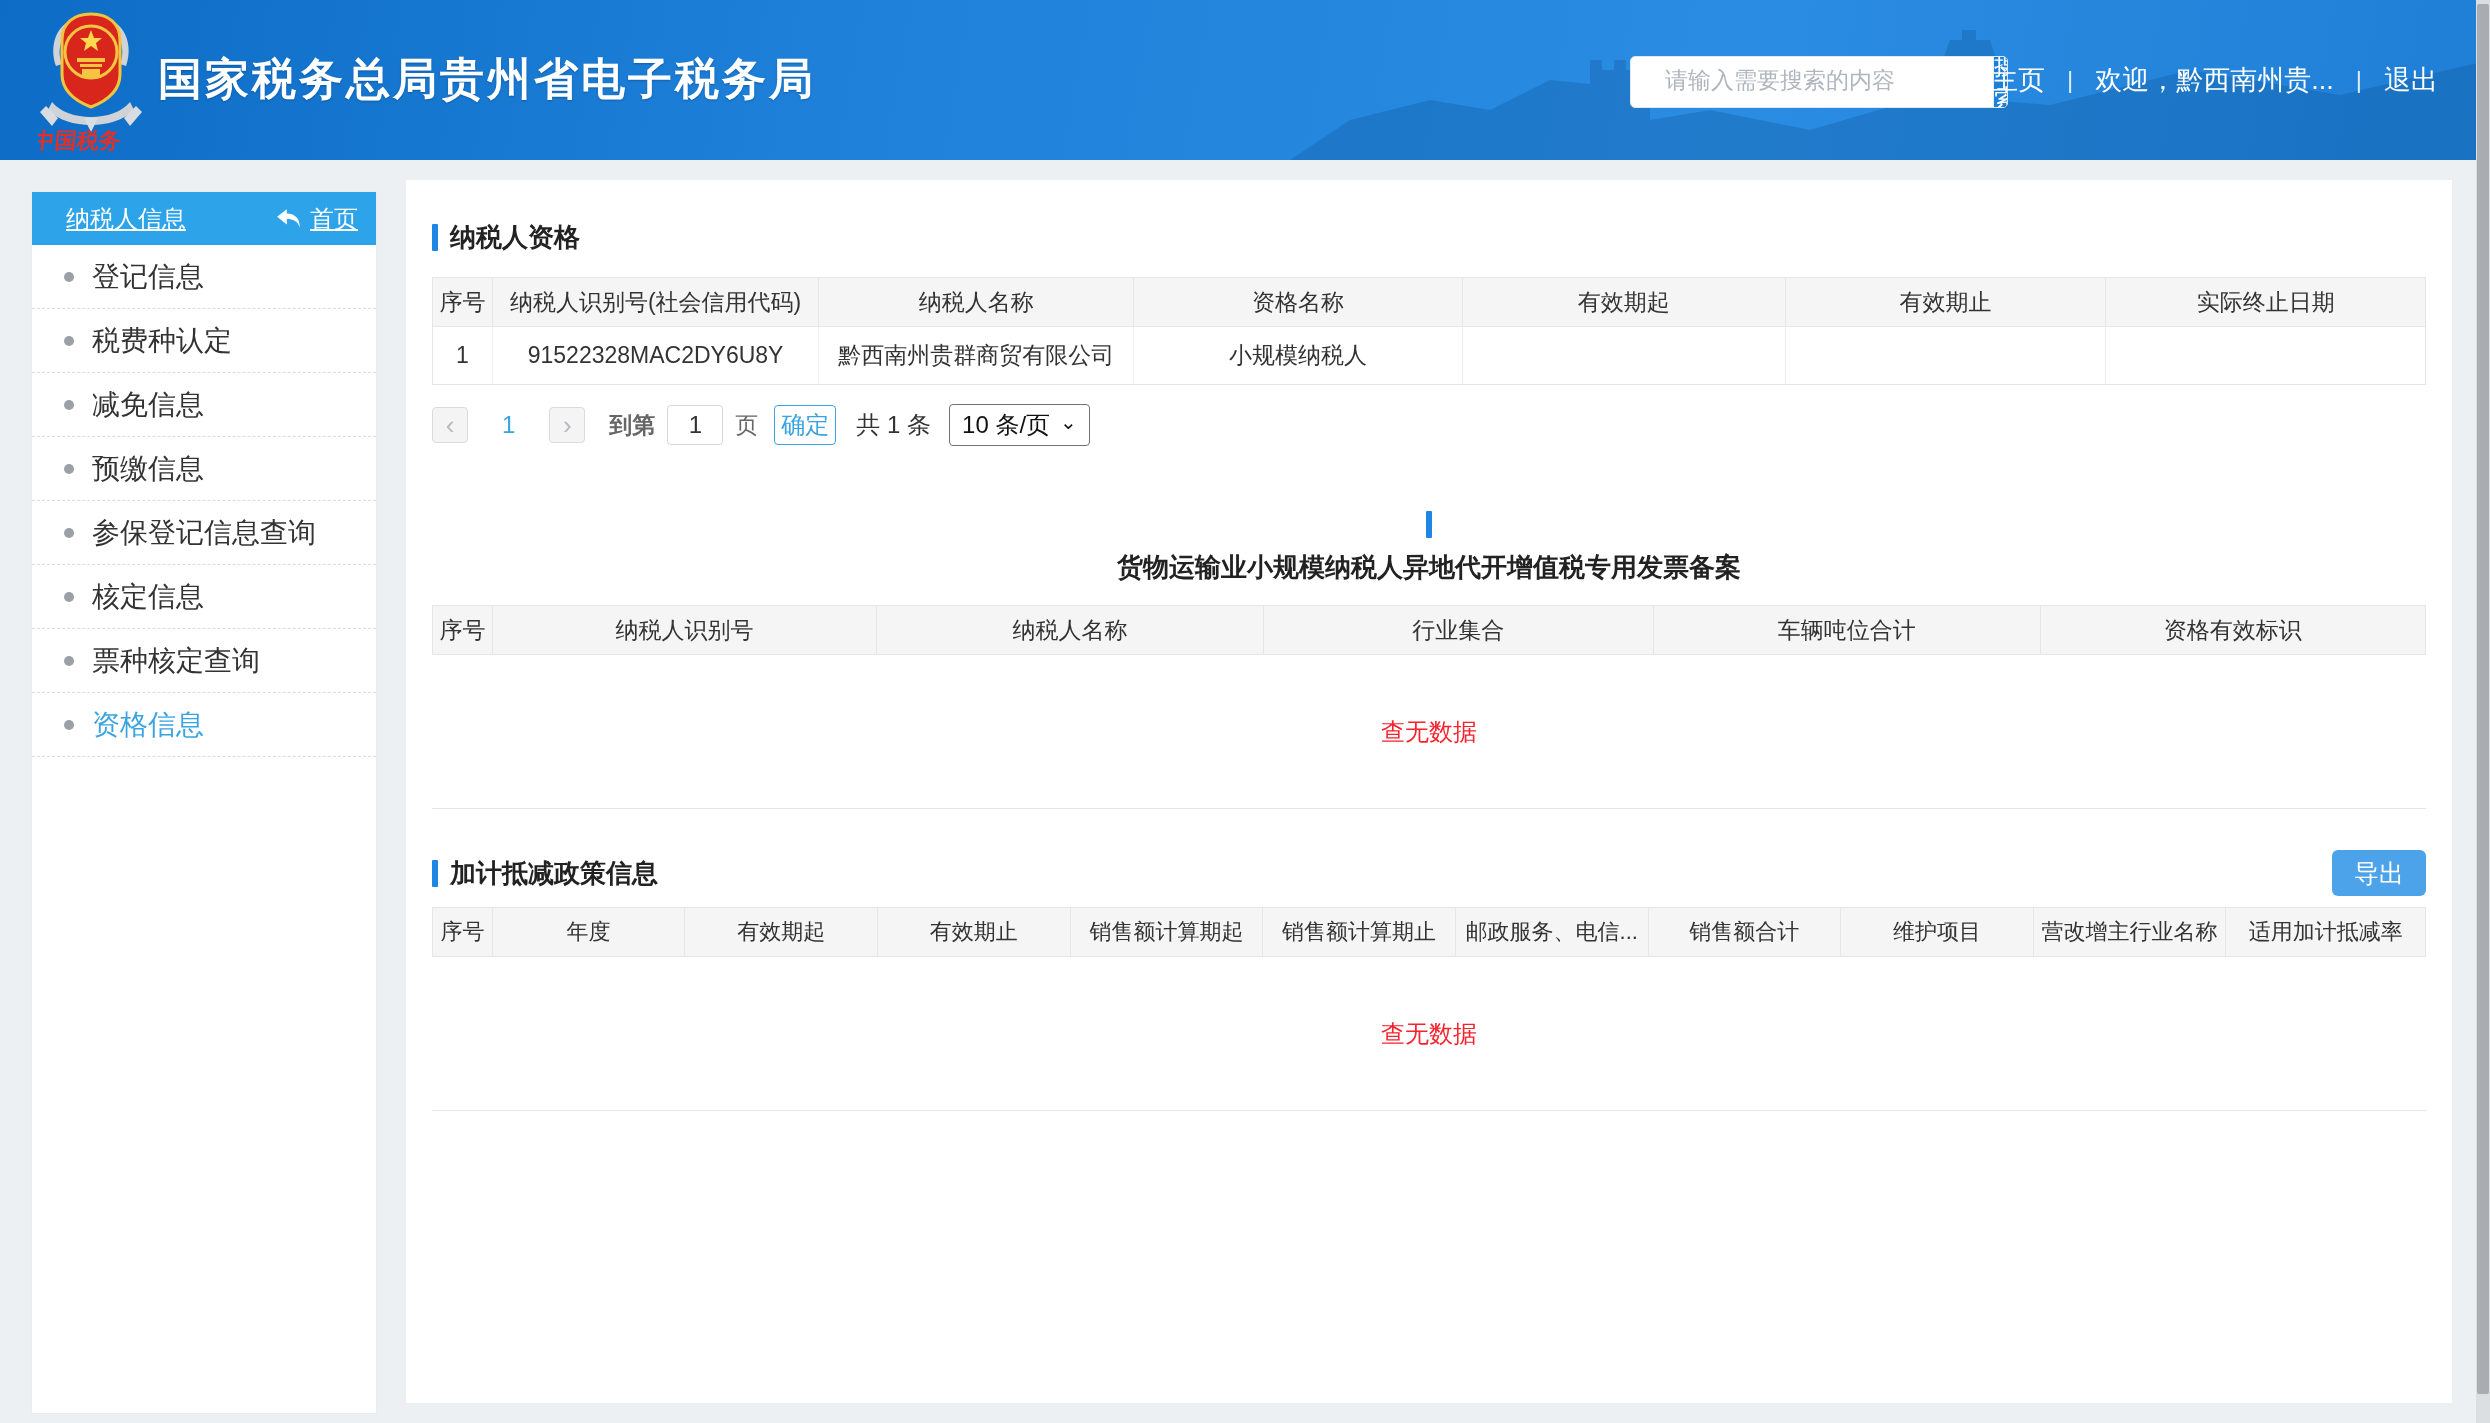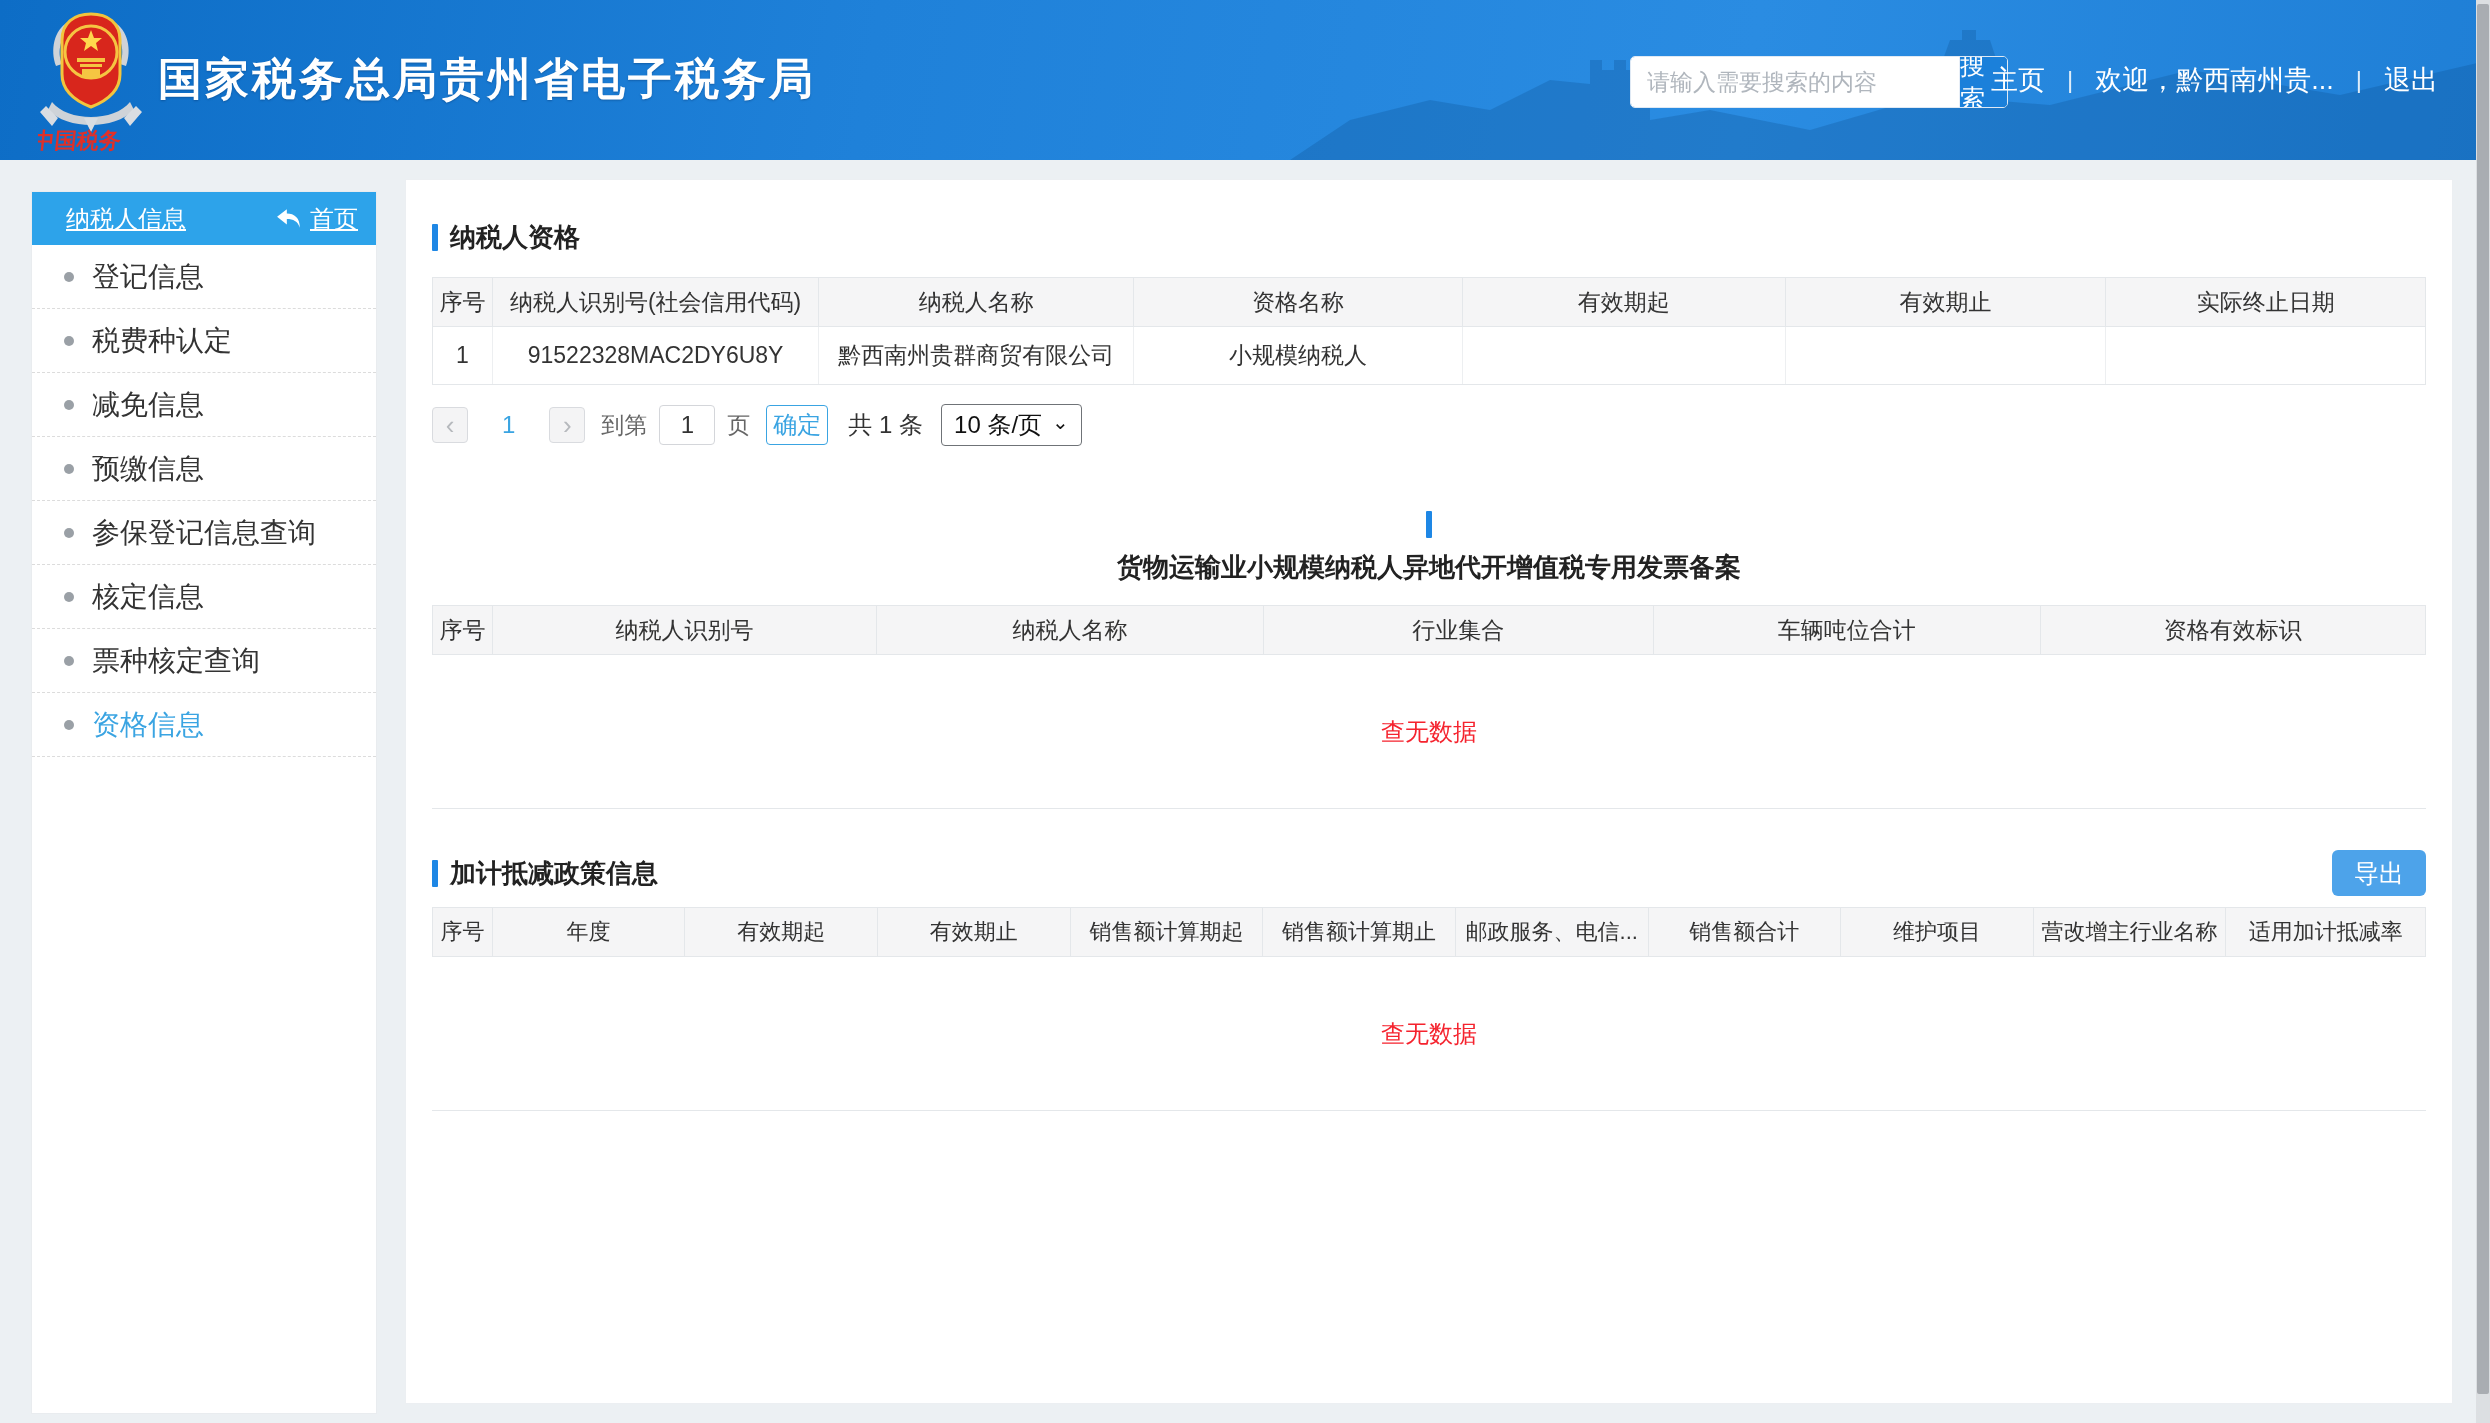--- a/index.html
+++ b/index.html
@@ -13,21 +13,21 @@
   body{font-family:"Liberation Sans","DejaVu Sans",sans-serif;background:var(--pagebg);position:relative;color:var(--txt);}
 
   
   .header{position:absolute;left:0;top:0;width:2490px;height:160px;
     background:linear-gradient(100deg,var(--header-blue-1) 0%,var(--header-blue-2) 35%,var(--header-blue-3) 70%,#1f7fd6 100%);
     overflow:hidden;}
   .wall{position:absolute;right:0;top:0;height:160px;width:1200px;opacity:.22;}
   .logo{position:absolute;left:38px;top:6px;width:106px;height:150px;}
   .brand{position:absolute;left:158px;top:50px;font-size:44px;font-weight:bold;color:#fff;letter-spacing:3px;text-shadow:0 1px 2px rgba(0,40,90,.35);}
   .searchbox{position:absolute;left:1630px;top:56px;width:378px;height:52px;display:flex;border:1px solid #dfe9f4;border-radius:5px;overflow:hidden;}
-  .searchbox input{flex:1;border:none;outline:none;padding:0 16px;font-size:23px;color:#333;font-family:Liberation Sans, sans-serif;}
+  .searchbox input{flex:1;border:none;outline:none;padding:0 34px;font-size:23px;color:#333;font-family:Liberation Mono, monospace;}
   .searchbox input::placeholder{color:#b0b6bd;}
   .search-btn{width:88px;background:#1b80da;color:#fff;font-size:25px;display:flex;align-items:center;justify-content:center;cursor:pointer;border-left:1px solid #e7eef7;}
   .toplinks{position:absolute;right:52px;top:62px;display:flex;align-items:center;gap:22px;color:#fff;font-size:27px;white-space:nowrap;}
   .toplinks .sep{opacity:.85;font-size:24px;}
   .toplinks a{color:#fff;text-decoration:none;}
 
   
   .sidebar{position:absolute;left:32px;top:192px;width:344px;height:1221px;background:#fff;box-shadow:0 0 0 1px #e9ecef;}
   .sidebar-head{height:53px;background:var(--sidebar-blue);display:flex;align-items:center;justify-content:space-between;padding:0 18px 0 34px;color:#fff;text-decoration:underline;}
   .sidebar-head .s-title{font-size:24px;}
@@ -75,21 +75,21 @@
 
   .tbl-deduct .t-cell{font-size:22px;}
   .tbl-deduct .t-cell:nth-child(1){flex:0 0 3%;}
   .tbl-deduct .t-cell:nth-child(n+2):nth-child(-n+10){flex:0 0 9.67%;}
   .tbl-deduct .t-cell:nth-child(11){flex:1;text-align:center;}
 
   
   .pager{margin-top:18px;display:flex;align-items:center;height:44px;}
   .pg-btn{width:36px;height:36px;background:#f4f4f5;border:1px solid #d9dbdf;border-radius:4px;display:flex;align-items:center;justify-content:center;color:#b6b9bd;font-size:26px;cursor:pointer;line-height:1;}
   .pg-num{color:var(--accent);font-size:24px;margin:0 34px;cursor:pointer;}
-  .pg-goto{color:var(--muted);font-size:23px;margin-left:16px;}
+  .pg-goto{color:var(--muted);font-size:23px;margin-left:24px;font-weight:bold;}
   .pg-input{width:56px;height:40px;border:1px solid #d4d6da;border-radius:4px;text-align:center;font-size:24px;color:#333;margin:0 12px;outline:none;font-family:inherit;}
   .pg-unit{color:var(--muted);font-size:23px;}
   .pg-confirm{margin-left:16px;width:62px;height:40px;background:#fff;border:1px solid var(--accent);border-radius:4px;color:var(--accent);font-size:24px;display:flex;align-items:center;justify-content:center;cursor:pointer;}
   .pg-total{margin-left:20px;font-size:24px;color:#333;}
   .pg-size{margin-left:18px;height:42px;border:1px solid #6f7377;border-radius:4px;display:inline-flex;align-items:center;padding:0 12px;gap:10px;font-size:24px;color:#111;background:#fff;cursor:pointer;}
   .pg-size .chev{font-size:20px;color:#111;transform:translateY(-3px);}
 
   .export-btn{width:94px;height:46px;background:var(--export);border:none;border-radius:6px;color:#fff;font-size:25px;display:flex;align-items:center;justify-content:center;cursor:pointer;font-family:inherit;}
 
   

